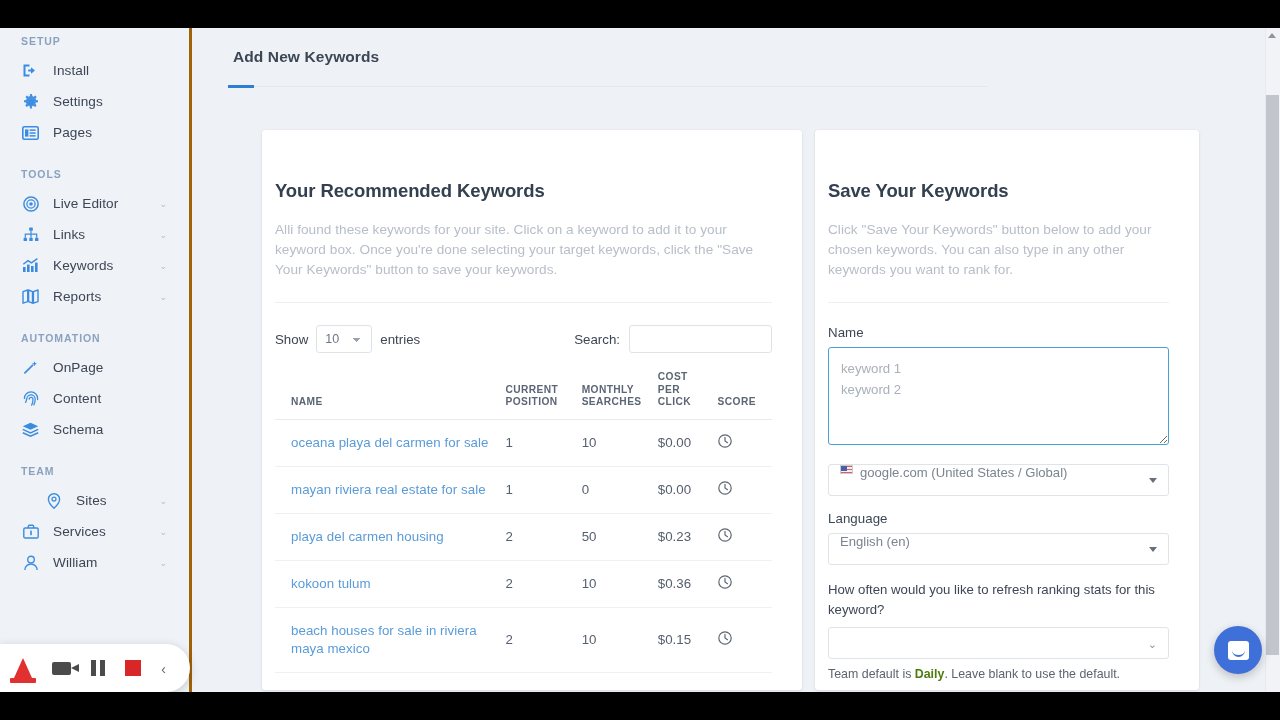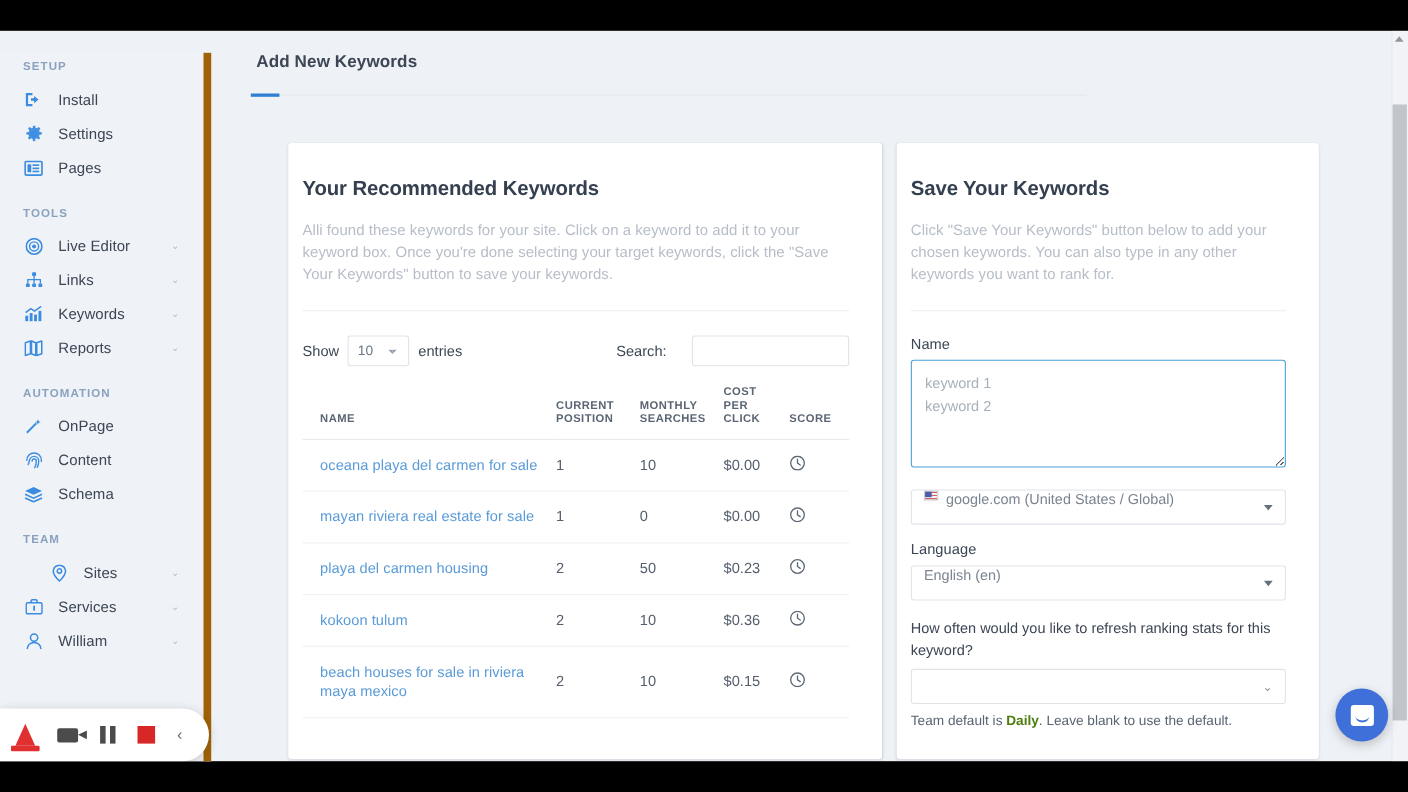--- a/index.html
+++ b/index.html
@@ -13,21 +13,21 @@
   .letterbox-bottom { position:absolute; top:692px; left:0; width:1280px; height:28px; background:#000; }
 
   .viewport {
     position:absolute; top:28px; left:0; width:1280px; height:664px;
     background:#eef1f5; overflow:hidden;
   }
 
   
   .sidebar {
     position:absolute; top:0; left:0; width:192px; height:664px;
-    background:#eff2f6; border-right:7px solid #a16207;margin-top:20px;
+    background:#eff2f6; border-right:3px solid #a16207;
   }
   .nav-section-label {
     font-size:10.5px; font-weight:700; letter-spacing:0.09em;
     color:#8aa2c0; padding:0 0 0 21px; text-transform:uppercase;
   }
   .nav-section { margin-bottom: 4px; }
   .nav-item {
     display:flex; align-items:center; height:31px; padding-left:21px;
     cursor:pointer; position:relative;
   }
@@ -66,21 +66,21 @@
   }
 
   
   .card {
     position:absolute; background:#fff; border-radius:3px;
     box-shadow:0 1px 3px rgba(40,55,75,.10), 0 0 1px rgba(40,55,75,.12);
   }
   .card-left  { left:70px;  top:102px; width:540px; height:560px; }
   .card-right { left:623px; top:102px; width:384px; height:560px; }
 
-  .card-pad { padding:30px 30px 0 13px; }
+  .card-pad { padding:30px 30px 0 13px;margin-top:20px; }
   .card-title {
     font-size:18.5px; font-weight:700; color:#34404f; letter-spacing:-0.1px;
     margin-bottom:18px;
   }
   .card-desc {
     font-size:13.6px; color:#b7bec8; line-height:20px; letter-spacing:0.05px;
   }
   .card-divider { height:1px; background:#edf0f3; margin:22px 0 0 0; }
 
   
@@ -97,21 +97,21 @@
     background:#fff; font-size:12.5px; color:#6b7686;
     padding:0 4px 0 8px; font-family:"Liberation Sans", sans-serif;
     appearance:none; -webkit-appearance:none; cursor:pointer;
     background-image:
       linear-gradient(45deg, transparent 50%, #9aa3ad 50%),
       linear-gradient(135deg, #9aa3ad 50%, transparent 50%);
     background-position: calc(100% - 14px) 12px, calc(100% - 10px) 12px;
     background-size: 4px 4px, 4px 4px;
     background-repeat: no-repeat;
   }
-  .search-group { display:flex; align-items:center; gap:23px; }
+  .search-group { display:flex; align-items:center; gap:9px; }
   .search-input {
     width:143px; height:28px; border:1px solid #dfe3e8; border-radius:3px;
     background:#fff; font-size:12.5px; padding:0 7px; color:#3c4655;
     font-family:"Liberation Sans", sans-serif;
   }
 
   
   .kw-table { width:100%; border-collapse:collapse; margin-top:18px; }
   .kw-table th {
     font-size:10.2px; font-weight:600; color:#5b6574; letter-spacing:0.04em;

